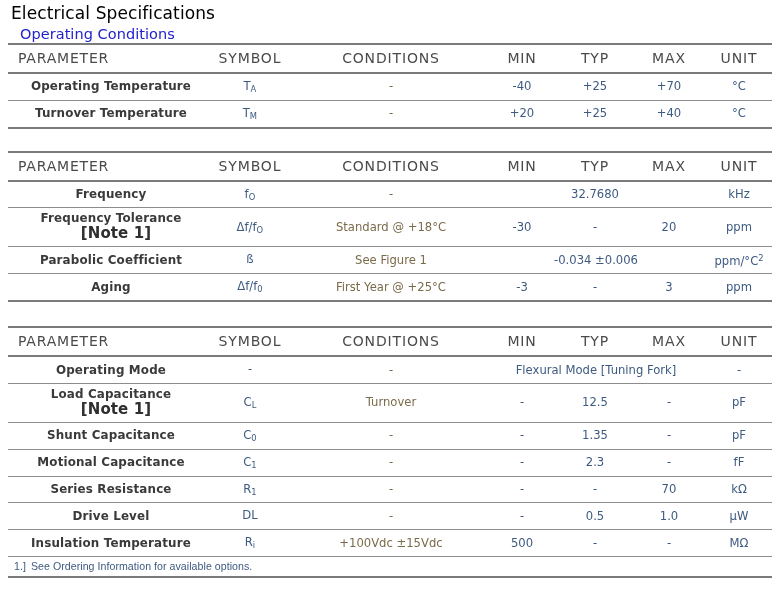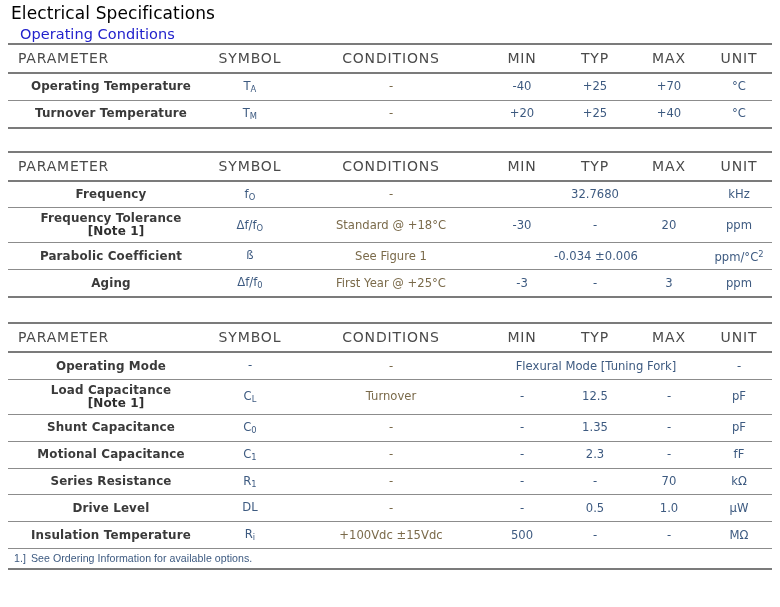--- a/index.html
+++ b/index.html
@@ -91,21 +91,21 @@
     color: #7a6a4a;
   }
   table.spec tbody td.unit {
     color: #3d5a80;
   }
   table.spec tbody tr.tall td { padding-top: 3px; padding-bottom: 4px; }
   table.spec tbody tr:last-child td { border-bottom: 2.2px solid #7b7b7b; }
 
   .note-ref {
     display: block;
-    font-size: 12px;
+    font-size: 15px;
     font-weight: 700;
     color: #2f2f2f;
     padding-left: 10px;
     margin-top: -1px;
     letter-spacing: 0.1px;
   }
   sub {
     font-size: 0.72em;
     vertical-align: -0.22em;
     letter-spacing: 0.2px;

